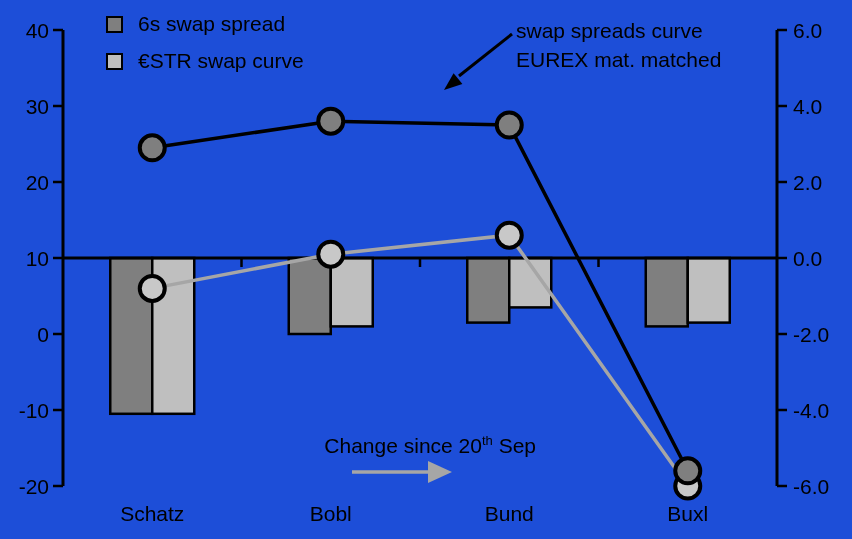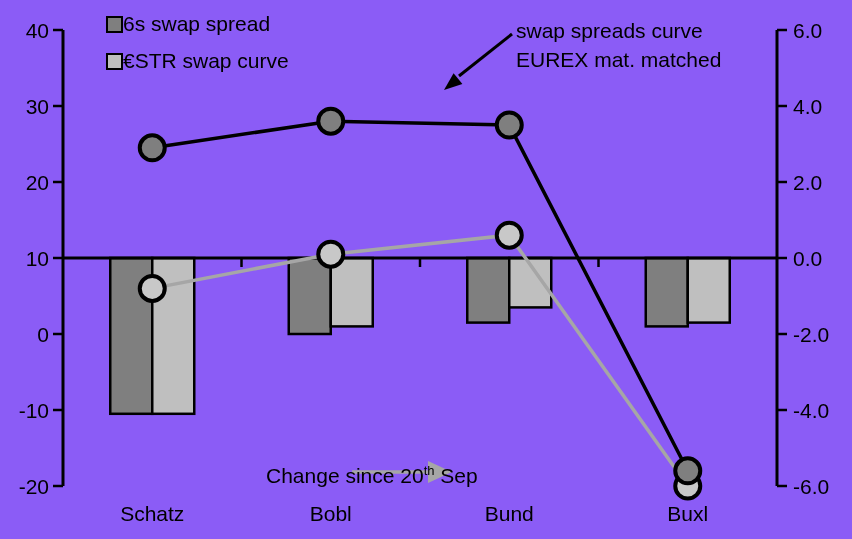--- a/index.html
+++ b/index.html
@@ -1,27 +1,27 @@
 <!DOCTYPE html>
 <html><head>
 <meta charset="utf-8">
 <style>
   html,body{margin:0;padding:0;background:#fff;}
   #stage{
-    position:relative;width:852px;height:539px;background:#8b5cf6;
+    position:relative;width:852px;height:539px;background:#1d4ed8;
     font-family:"Liberation Sans",sans-serif;color:#000;overflow:hidden;
   }
   #chart-svg{position:absolute;left:0;top:0;}
   #chart-svg text{font-family:"Liberation Sans",sans-serif;font-size:21px;fill:#000000;}
   .legend{position:absolute;left:106px;top:10px;}
-  .legend-row{display:flex;align-items:center;gap:0;height:28px;margin-bottom:9px;}
+  .legend-row{display:flex;align-items:center;gap:15px;height:28px;margin-bottom:9px;}
   .swatch{width:13px;height:13px;border:2px solid #000;flex:0 0 auto;}
   .legend-label{font-size:21px;white-space:nowrap;}
   .curve-note{position:absolute;left:516px;top:16px;font-size:21px;line-height:29px;white-space:nowrap;}
-  .change-note{position:absolute;left:266px;top:433px;width:270px;text-align:left;font-size:21px;white-space:nowrap;margin-top:30px;}
+  .change-note{position:absolute;left:266px;top:433px;width:270px;text-align:right;font-size:21px;white-space:nowrap;}
   .change-note sup{font-size:13px;}
 </style>
 </head>
 <body>
 
 <div id="stage">
 
   <svg id="chart-svg" width="852" height="539" viewBox="0 0 852 539">
       <rect x="110.25" y="258" width="42" height="155.79999999999995" fill="#7f7f7f" stroke="#000" stroke-width="2.5"></rect>
       <rect x="288.75" y="258" width="42" height="76" fill="#7f7f7f" stroke="#000" stroke-width="2.5"></rect>

